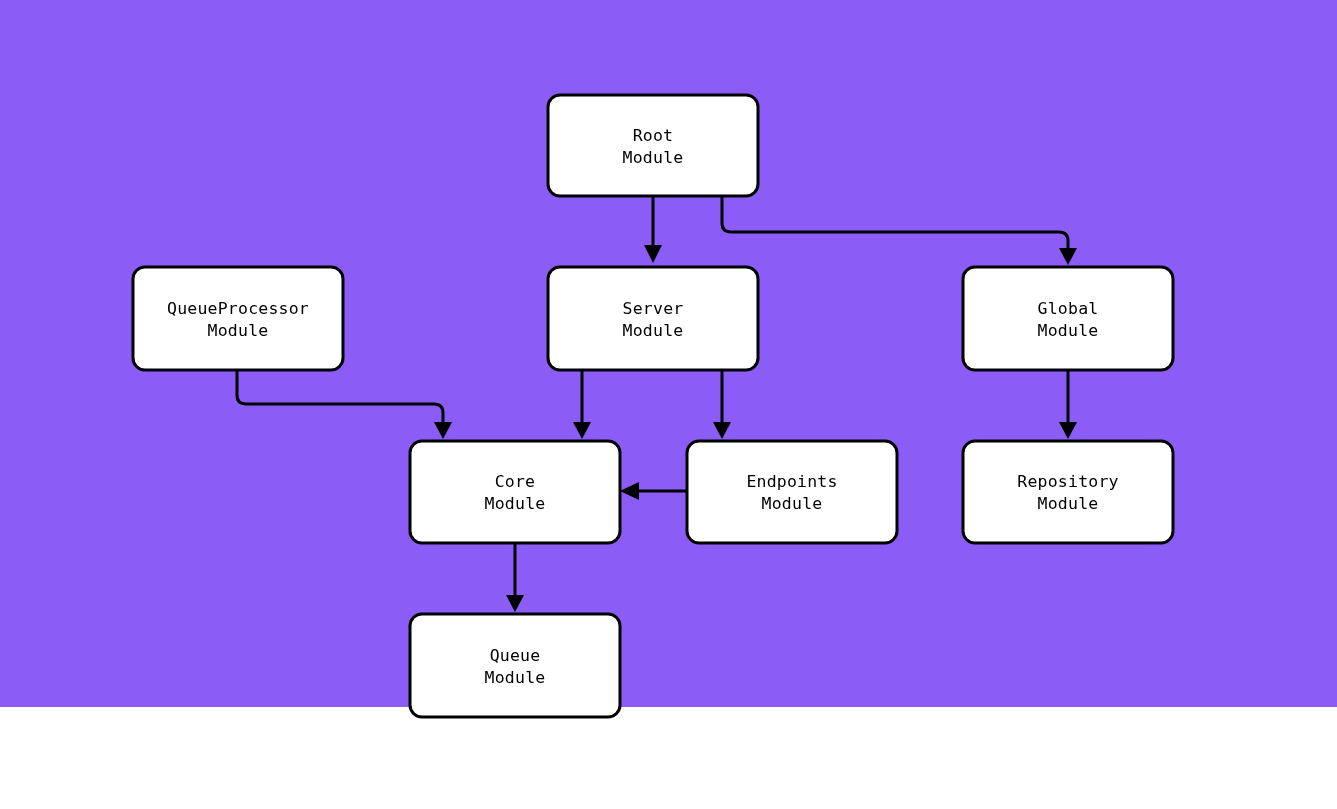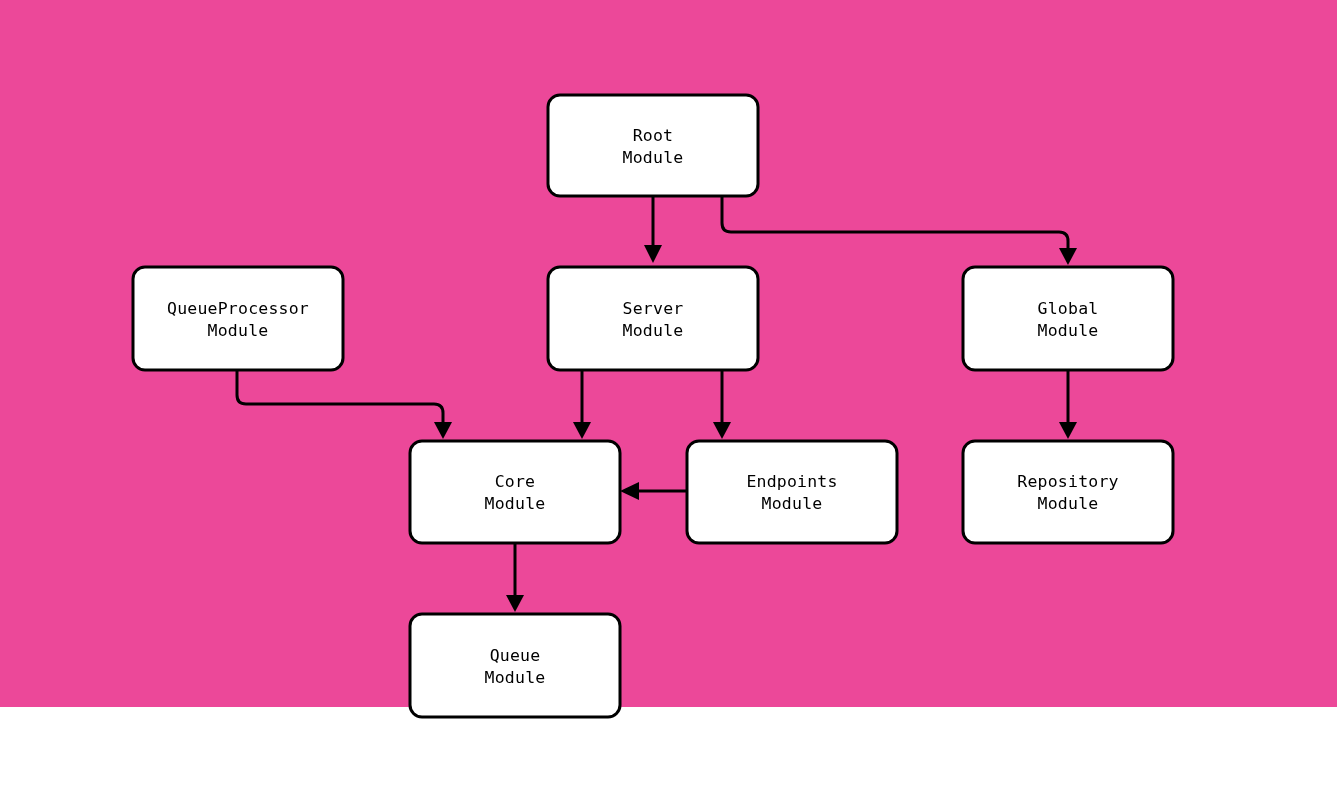--- a/index.html
+++ b/index.html
@@ -11,21 +11,21 @@
   body {
     width: 1337px;
     height: 809px;
     overflow: hidden;
     font-family: "DejaVu Sans Mono", "Liberation Mono", monospace;
   }
   #diagram-root {
     position: relative;
     width: 1337px;
     height: 707px;
-    background: #ec4899;
+    background: #8b5cf6;
   }
   svg#diagram-svg {
     display: block;
     width: 1337px;
     height: 809px;
   }
   .node-box {
     fill: #ffffff;
     stroke: #000000;
     stroke-width: 3;

